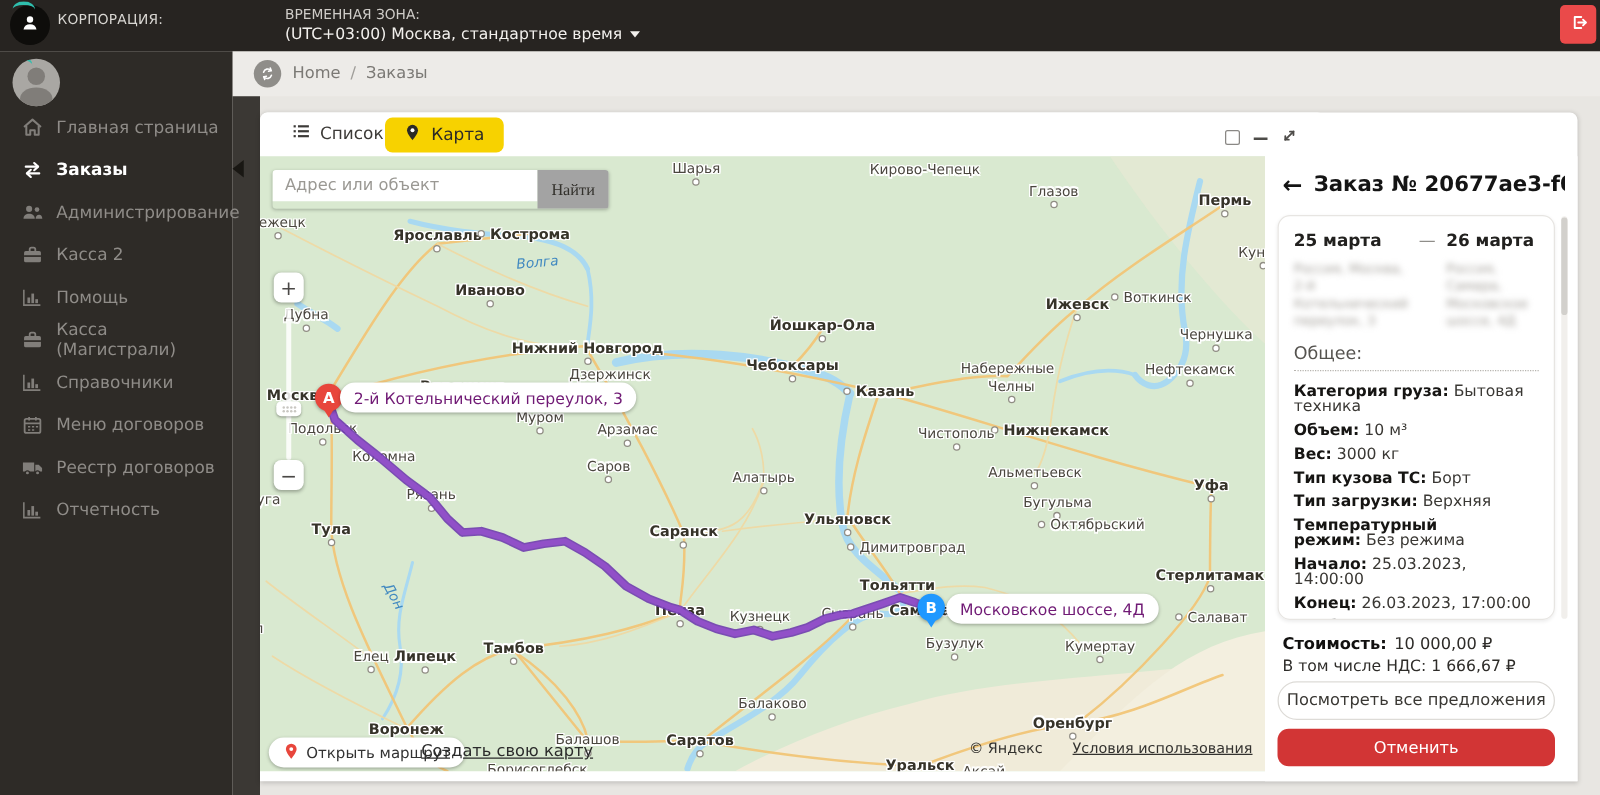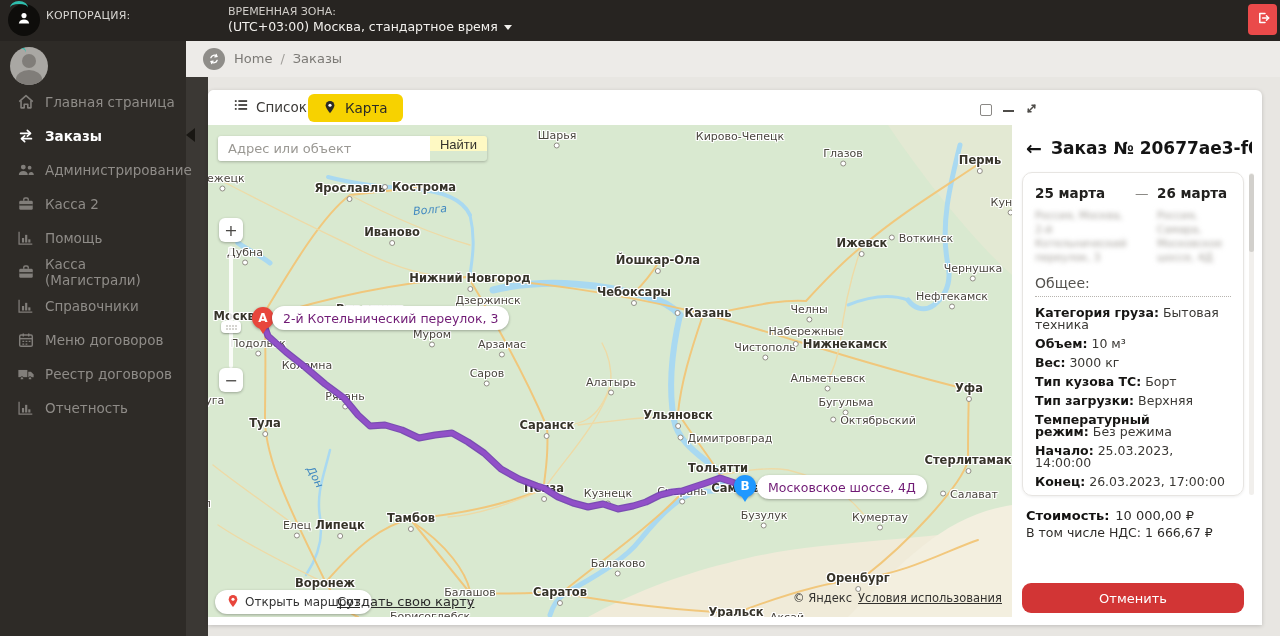--- a/index.html
+++ b/index.html
@@ -62,30 +62,30 @@
   .cdot{position:absolute;left:50%;top:100%;margin-top:1px;transform:translateX(-50%);width:4px;height:4px;border:1.5px solid #908d84;border-radius:50%;background:#fff;}
   .routesvg{z-index:2;}
   .marker{position:absolute;width:22px;height:22px;border-radius:50%;color:#fff;font-weight:bold;font-size:12px;display:flex;align-items:center;justify-content:center;z-index:3;box-shadow:0 1px 3px rgba(0,0,0,.35);}
   .marker::after{content:'';position:absolute;left:6px;top:19px;border-left:5px solid transparent;border-right:5px solid transparent;}
   .marker.a{background:#e8463c;}.marker.a::after{border-top:8px solid #e8463c;}
   .marker.b{background:#1f98ff;}.marker.b::after{border-top:8px solid #1f98ff;}
   .map-pill{position:absolute;height:24px;background:#fff;border-radius:12px;display:flex;align-items:center;padding:0 11px;font-size:12.5px;color:#701a75;box-shadow:0 1px 3px rgba(0,0,0,.3);white-space:nowrap;z-index:3;}
   .searchbox{position:absolute;left:10px;top:11px;z-index:4;display:flex;box-shadow:0 1px 3px rgba(0,0,0,.25);border-radius:3px;overflow:hidden;}
   .searchbox input{width:192px;height:25px;border:none;outline:none;padding:0 10px;font-size:13px;color:#333;font-family:inherit;}
   .searchbox input::placeholder{color:#9a9893;}
-  .searchbox button{width:57px;height:15px;border:none;background:#fef9c3;font-size:13px;color:#33312c;cursor:pointer;font-family:Liberation Sans, sans-serif;}
+  .searchbox button{width:57px;height:31px;border:none;background:#a3a3a3;font-size:13px;color:#33312c;cursor:pointer;font-family:Liberation Serif, serif;}
   .zoombtn{position:absolute;left:11px;width:24px;height:24px;background:#fff;border-radius:6px;box-shadow:0 1px 3px rgba(0,0,0,.3);display:flex;align-items:center;justify-content:center;font-size:16px;color:#4a4846;cursor:pointer;z-index:4;}
   .zoomtrack{position:absolute;left:21px;top:121px;width:4px;height:122px;background:rgba(255,255,255,.85);border-radius:2px;z-index:4;}
   .zoomhandle{position:absolute;left:13px;top:196px;width:20px;height:12px;background:#fff;border-radius:4px;box-shadow:0 1px 2px rgba(0,0,0,.35);z-index:4;cursor:pointer;}
   .zoomhandle i{position:absolute;left:5px;top:4px;width:2px;height:2px;background:#c9c7c2;border-radius:50%;box-shadow:3px 0 0 #c9c7c2,6px 0 0 #c9c7c2,9px 0 0 #c9c7c2,0 3px 0 #c9c7c2,3px 3px 0 #c9c7c2,6px 3px 0 #c9c7c2,9px 3px 0 #c9c7c2;}
   .openroute{position:absolute;left:7px;top:465px;height:24px;background:#fff;border-radius:12px;display:flex;align-items:center;gap:6px;padding:0 12px;font-size:12px;color:#333;box-shadow:0 1px 3px rgba(0,0,0,.3);z-index:4;cursor:pointer;}
   .openroute svg{width:12px;height:14px;color:#e8463c;}
   .createmap{position:absolute;left:129px;top:469px;font-size:13px;color:#2b2b2b;text-decoration:underline;z-index:4;cursor:pointer;}
   .attrib{position:absolute;right:10px;top:466px;font-size:11.5px;color:#33322f;z-index:4;white-space:nowrap;}
-  .attrib .terms{text-decoration:underline;margin-left:6px;cursor:pointer;}
+  .attrib .terms{text-decoration:underline;margin-left:24px;cursor:pointer;}
 
   
   .panel{position:absolute;left:804px;top:35px;width:250px;height:500px;background:#fff;}
   .p-title{position:absolute;left:14px;top:12px;width:226px;font-size:17px;font-weight:bold;color:#141414;white-space:nowrap;overflow:hidden;display:flex;align-items:center;gap:9px;}
   .p-back{font-size:19px;cursor:pointer;}
   .p-card{position:absolute;left:10px;top:47px;width:222px;height:324px;border:1px solid #e7e5e2;border-radius:10px;box-shadow:0 1px 3px rgba(0,0,0,.07);box-sizing:border-box;padding:12px 12px 0 12px;overflow:hidden;}
   .p-dates{display:grid;grid-template-columns:100px 22px auto;font-size:13.5px;font-weight:bold;color:#22211f;}
   .p-dates .sep{color:#8c8a86;font-weight:normal;}
   .p-addrs{display:grid;grid-template-columns:100px 22px auto;margin-top:7px;}
   .addr{font-size:10.5px;line-height:14px;color:#a39f99;filter:blur(2.5px);}
@@ -353,21 +353,21 @@
           <span class="city big" style="left: 654px; top: 118px; transform: translate(-50%, -50%);">Ижевск<i class="cdot"></i></span>
           <span class="city dotl" style="left: 713px; top: 113px; transform: translate(-50%, -50%);">Воткинск</span>
           <span class="city big" style="left: 450px; top: 135px; transform: translate(-50%, -50%);">Йошкар-Ола<i class="cdot"></i></span>
           <span class="city big" style="left: 262px; top: 153px; transform: translate(-50%, -50%);">Нижний Новгород<i class="cdot"></i></span>
           <span class="city big" style="left: 426px; top: 167px; transform: translate(-50%, -50%);">Чебоксары<i class="cdot"></i></span>
           <span class="city" style="left: 765px; top: 143px; transform: translate(-50%, -50%);">Чернушка<i class="cdot"></i></span>
           <span class="city" style="left: 744px; top: 171px; transform: translate(-50%, -50%);">Нефтекамск<i class="cdot"></i></span>
           <span class="city big" style="left: 162px; top: 184px; transform: translate(-50%, -50%);">Владимир<i class="cdot"></i></span>
           <span class="city" style="left: 280px; top: 175px; transform: translate(-50%, -50%);">Дзержинск<i class="cdot"></i></span>
           <span class="city big dotl" style="left: 495px; top: 188px; transform: translate(-50%, -50%);">Казань</span>
-          <span class="city" style="left: 598px; top: 170px; transform: translate(-50%, -50%); margin-top: 36px;">Набережные</span>
+          <span class="city" style="left: 598px; top: 170px; transform: translate(-50%, -50%);">Набережные</span>
           <span class="city" style="left: 601px; top: 184px; transform: translate(-50%, -50%); text-align: center;">Челны<i class="cdot"></i></span>
           <span class="city big" style="left: 30px; top: 191px; transform: translate(-50%, -50%);">Москва</span>
           <span class="city" style="left: 224px; top: 209px; transform: translate(-50%, -50%);">Муром<i class="cdot"></i></span>
           <span class="city" style="left: 294px; top: 219px; transform: translate(-50%, -50%);">Арзамас<i class="cdot"></i></span>
           <span class="city" style="left: 279px; top: 248px; transform: translate(-50%, -50%);">Саров<i class="cdot"></i></span>
           <span class="city" style="left: 403px; top: 257px; transform: translate(-50%, -50%);">Алатырь<i class="cdot"></i></span>
           <span class="city big dotl" style="left: 632px; top: 219px; transform: translate(-50%, -50%);">Нижнекамск</span>
           <span class="city" style="left: 557px; top: 222px; transform: translate(-50%, -50%);">Чистополь<i class="cdot"></i></span>
           <span class="city" style="left: 620px; top: 253px; transform: translate(-50%, -50%);">Альметьевск<i class="cdot"></i></span>
           <span class="city big" style="left: 761px; top: 263px; transform: translate(-50%, -50%);">Уфа<i class="cdot"></i></span>
@@ -480,17 +480,18 @@
             <div class="detail-row"><b>Начало:</b><span>25.03.2023, 14:00:00</span></div>
             <div class="detail-row"><b>Конец:</b><span>26.03.2023, 17:00:00</span></div>
             <div class="detail-row"><b>Особые условия:</b><span></span></div>
           </div>
 
       </div>
       <div class="p-scroll"></div>
       <div class="p-thumb"></div>
       <div class="p-cost"><b>Стоимость:</b><span>10 000,00 ₽</span></div>
       <div class="p-vat"><span>В том числе НДС:</span> <span>1 666,67 ₽</span></div>
+      <button class="p-offers">Посмотреть все предложения</button>
       <button class="p-cancel">Отменить</button>
     </div>
 
   </div>
 </div>
 
 </body></html>

